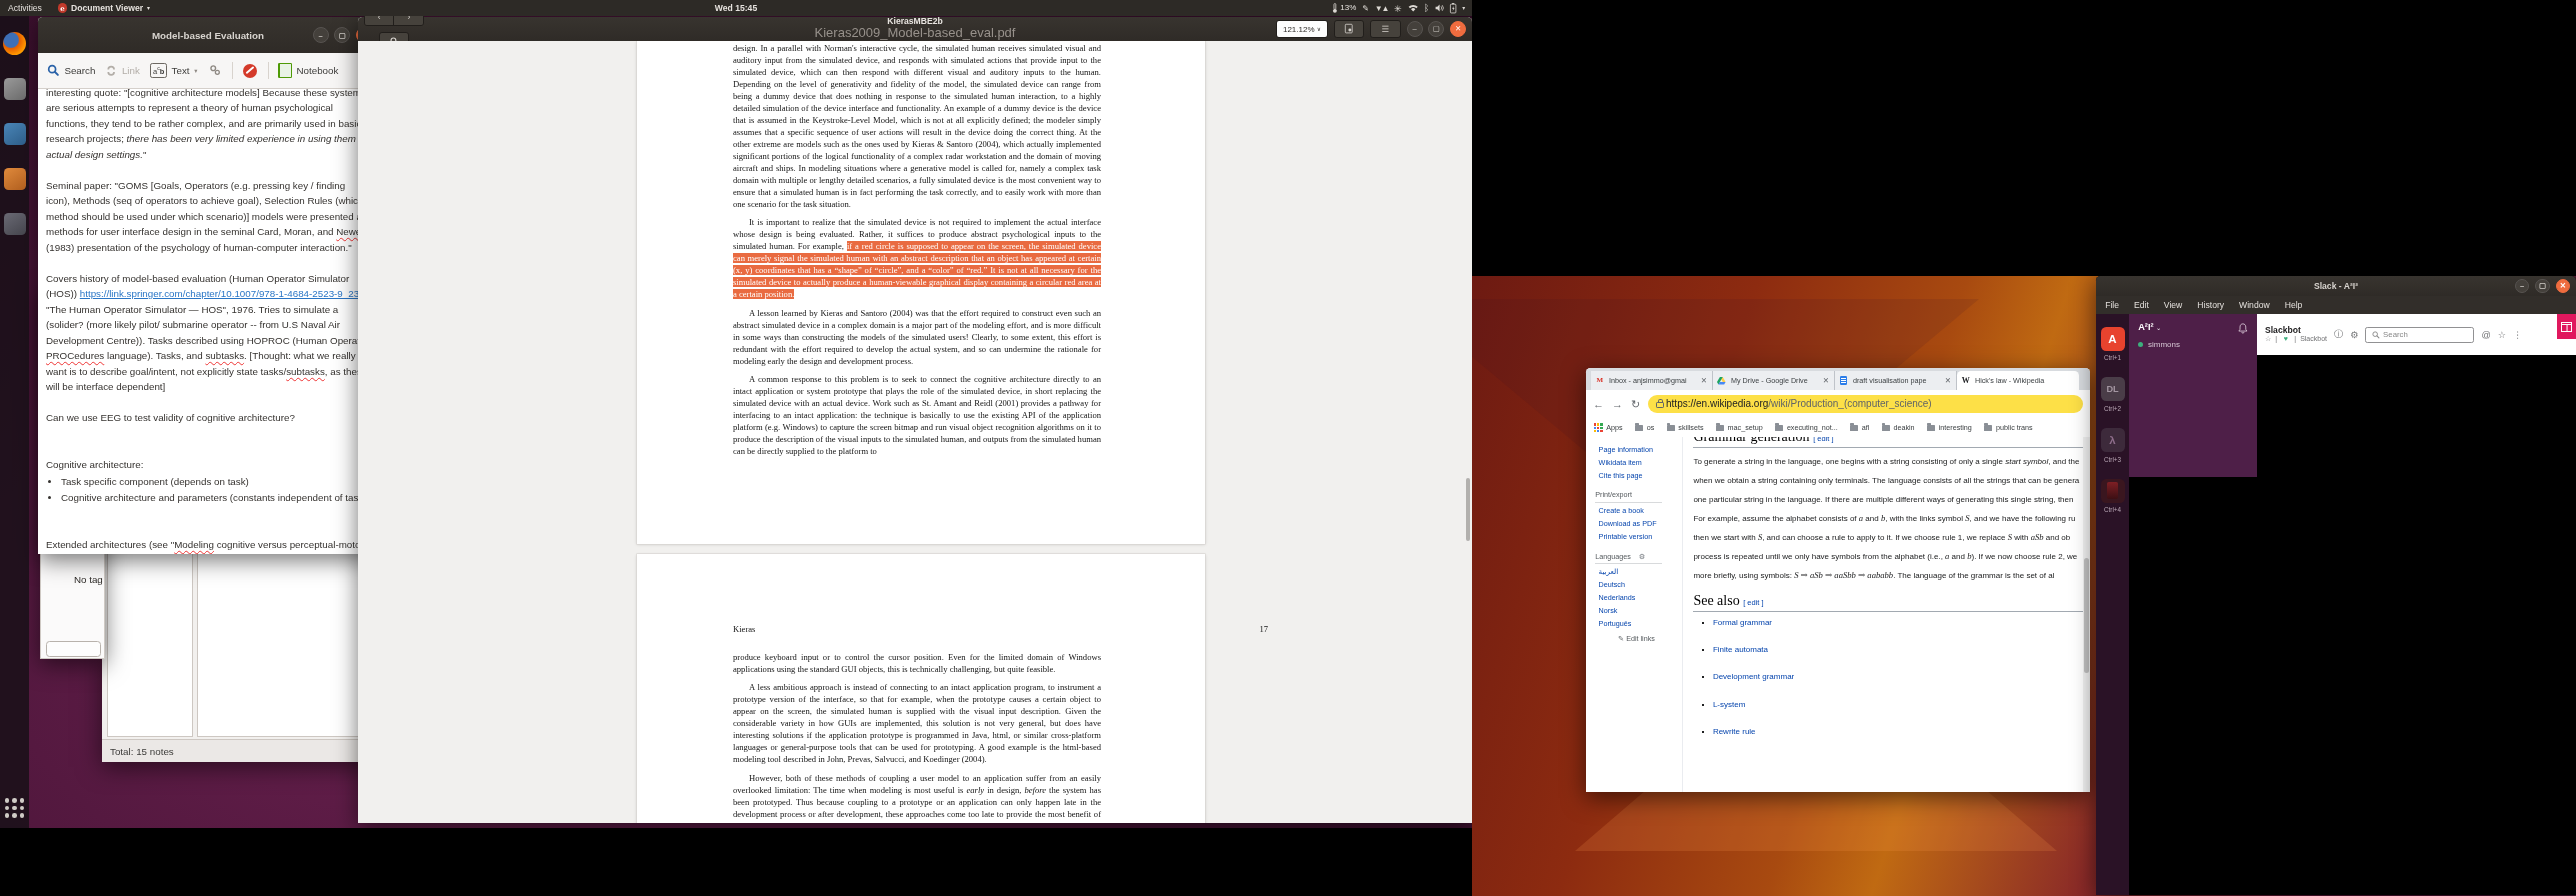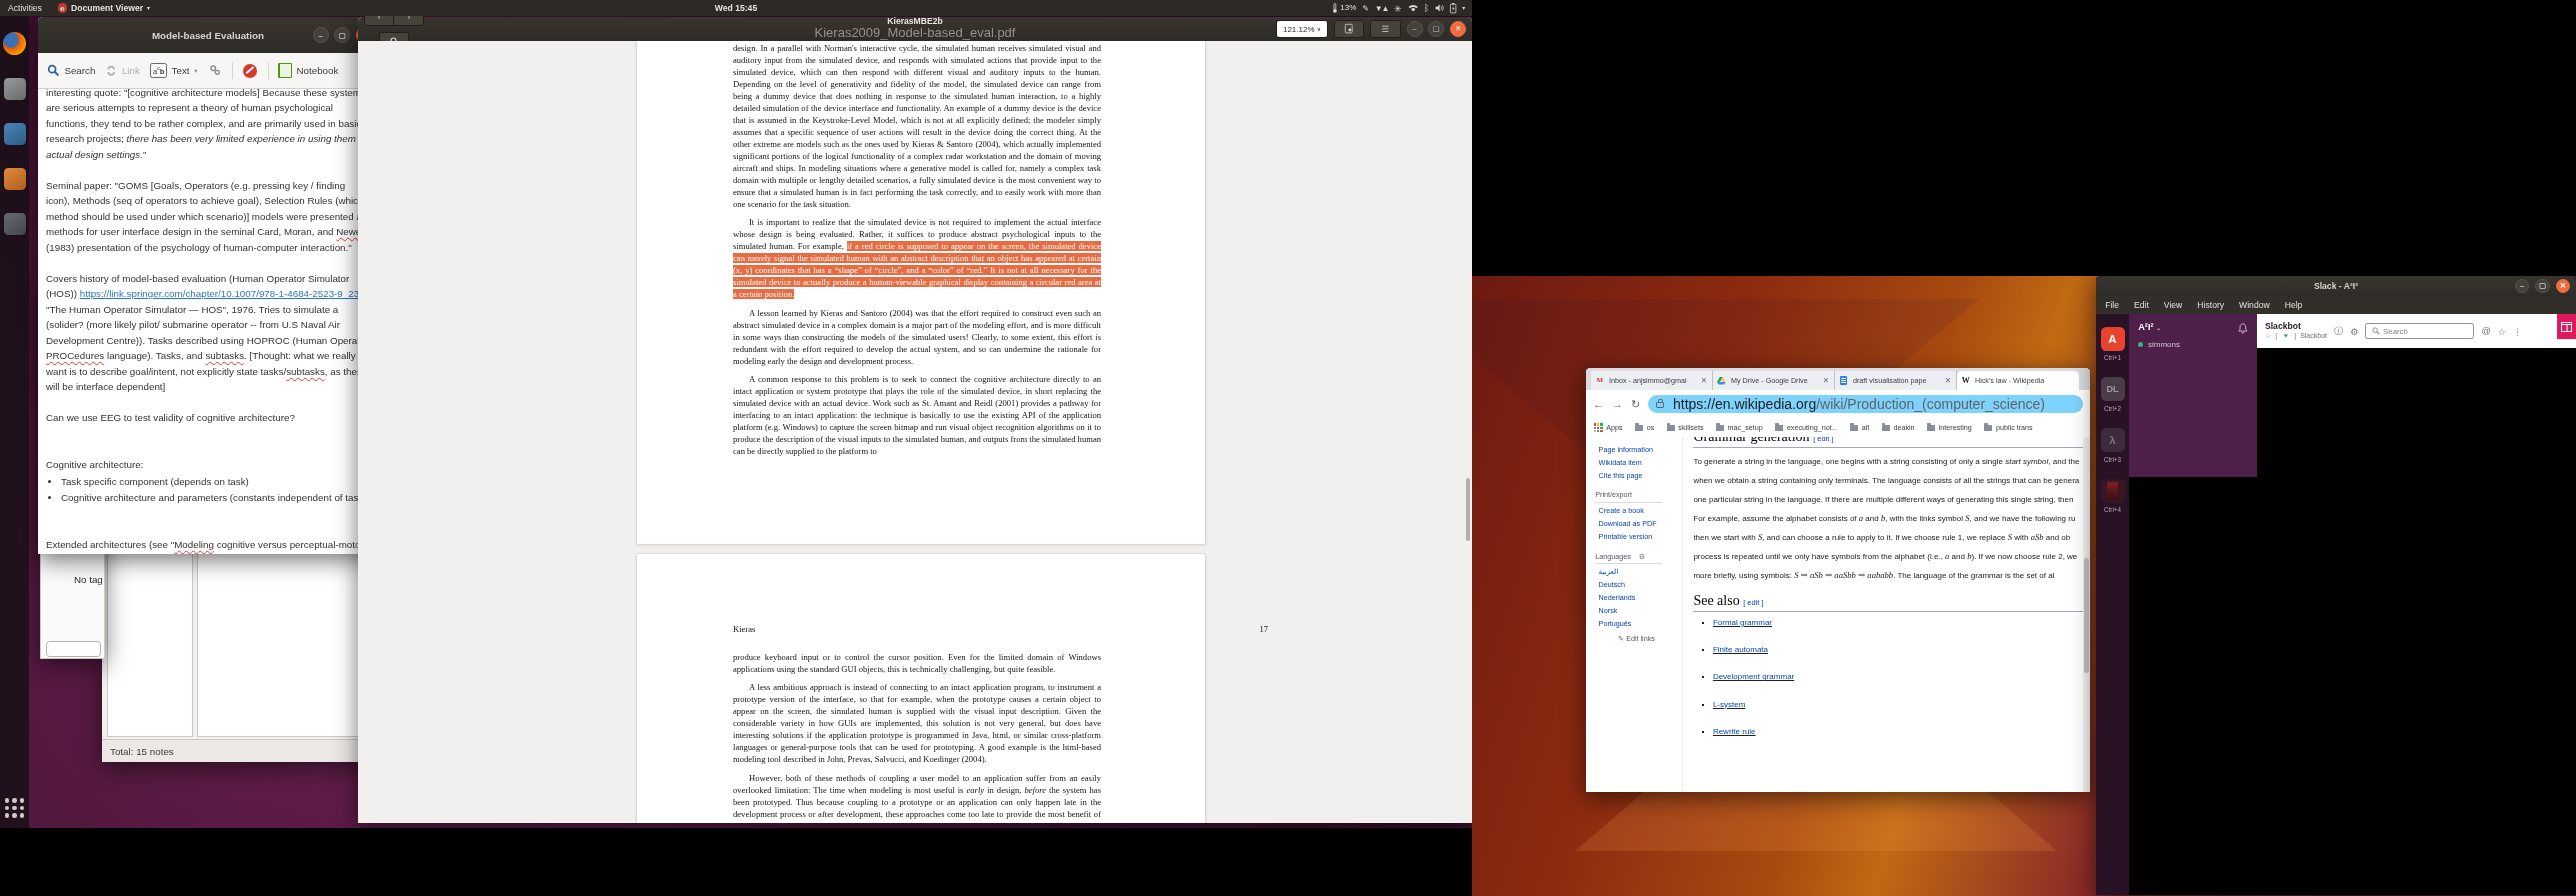--- a/index.html
+++ b/index.html
@@ -107,22 +107,22 @@
   .tab .tt{white-space:nowrap;overflow:hidden;flex:1;}
   .tab .x{color:#5f6368;font-size:7.5px;}
   .tab.active{background:#fff;border-radius:4.6px 4.6px 0 0;border-right:none;}
   .fav{width:9.2px;height:9.2px;flex:none;display:flex;align-items:center;justify-content:center;font-size:7px;}
   .fav-gmail{color:#d93025;font-weight:bold;font-family:"Liberation Serif",serif;}
   .fav-docs{background:#2b7de9;border-radius:1.2px;width:7px;height:8.6px;position:relative;}
   .fav-docs i{position:absolute;left:1.2px;right:1.2px;height:0.9px;background:#fff;}
   .fav-wiki{font-family:"Liberation Serif",serif;color:#202124;font-weight:bold;font-size:8px;}
   #navbar{height:28px;display:flex;align-items:center;padding:0 7px;gap:8px;background:#fff;}
   .nav-ic{color:#5f6368;font-size:11px;}
-  #omnibox{flex:1;height:18.4px;background:#7dd3fc;border-radius:9.2px;display:flex;align-items:center;padding:0 8px;gap:9px;
-    font-size:14px;color:#202124;white-space:nowrap;overflow:hidden;}
+  #omnibox{flex:1;height:18.4px;background:#fde047;border-radius:9.2px;display:flex;align-items:center;padding:0 8px;gap:2px;
+    font-size:10px;color:#202124;white-space:nowrap;overflow:hidden;}
   #omnibox .path{color:#5f6368;}
   .lock{width:5.8px;height:4.6px;border:0.9px solid #5f6368;border-radius:1.2px;position:relative;margin-top:2.3px;}
   .lock:before{content:"";position:absolute;left:0.6px;top:-3.4px;width:2.9px;height:2.9px;border:0.9px solid #5f6368;border-bottom:none;border-radius:2.3px 2.3px 0 0;}
   #bookmarks{height:19.5px;display:flex;align-items:center;gap:12.6px;padding:0 8px;font-size:7.2px;color:#3c4043;border-bottom:0.6px solid #e4e6e8;background:#fff;white-space:nowrap;overflow:hidden;}
   .bm{display:flex;align-items:center;gap:3.5px;}
   .bm-folder{width:8px;height:5.8px;background:#8a8f96;border-radius:0.6px;position:relative;}
   .bm-folder:before{content:"";position:absolute;top:-1.7px;left:0;width:3.5px;height:1.7px;background:#8a8f96;border-radius:0.6px 0.6px 0 0;}
   .apps-grid{display:grid;grid-template-columns:repeat(3,2.3px);grid-gap:0.9px;}
   .apps-grid i{width:2.3px;height:2.3px;display:block;}
   #bwindow-body{position:absolute;top:69px;left:0;right:0;bottom:0;overflow:hidden;background:#fff;}
@@ -134,21 +134,21 @@
   #wk-main{position:absolute;left:96px;top:0;right:7.5px;bottom:0;overflow:hidden;border-left:0.6px solid #eaecf0;
     padding:0 0 0 10.4px;font-size:8px;line-height:19px;color:#202122;}
   .wk-h2{font-family:"Liberation Serif","DejaVu Serif",serif;font-size:14px;color:#000;border-bottom:0.6px solid #a2a9b1;
     padding-bottom:1.7px;margin:8px 0 3.5px 0;line-height:1.2;}
   .wk-h2:first-child{margin-top:-8px;}
   .wk-edit{font-family:"Liberation Sans",sans-serif;font-size:7.5px;color:#54595d;font-weight:normal;}
   .wk-edit a{color:#0645ad;text-decoration:none;}
   .wk-line{white-space:nowrap;overflow:hidden;}
   .wk-math{font-family:"Liberation Serif","DejaVu Serif",serif;font-style:italic;font-size:8.6px;}
   .wk-rules{margin:2.3px 0 2.3px 17px;line-height:25px;}
-  #wk-main ul.seealso{margin:2.3px 0 5.8px 0;padding-left:19.5px;line-height:14px;list-style:square;color:#202122;text-decoration:underline;}
+  #wk-main ul.seealso{margin:2.3px 0 5.8px 0;padding-left:19.5px;line-height:14px;list-style:square;color:#202122;}
   #wk-main ul.seealso li{margin-bottom:13.2px;}
   #wk-main a{color:#0645ad;text-decoration:none;}
   #bscroll{position:absolute;right:0;top:0;width:7.5px;bottom:0;background:#f1f1f1;}
   #bscroll .thumb{position:absolute;left:1.2px;width:5.2px;top:121px;height:115px;background:#c1c1c1;border-radius:2.9px;}
   
   #slack{left:624px;top:0px;width:480px;height:619px;background:#000;border-radius:4.6px 4.6px 0 0;}
   #slack .headerbar{height:19.5px;display:flex;align-items:center;justify-content:center;font-size:8.6px;font-weight:bold;}
   #slack .wbtns{top:2.9px;}
   #slack .wc{width:12.6px;height:12.6px;}
   #slack-menu{height:18.4px;background:#322e2a;display:flex;align-items:center;gap:15px;padding-left:9.2px;font-size:8.6px;color:#e4e0dc;}
@@ -159,21 +159,21 @@
   .r0{background:#e8432e;color:#fff;}
   .r1{background:#4a3d48;color:#a396a1;font-size:9.2px;}
   .r2{background:#3d2a3b;color:#8d6d8a;}
   .r3{background:#3a161f;color:#a34;overflow:hidden;}
   .r3 b{display:block;width:11.5px;height:17px;background:linear-gradient(#7e1f24,#3c0f14);border-radius:1.7px;}
   #slack-side{position:absolute;left:33px;top:0;width:128px;height:163px;background:#4e1f48;color:#fff;padding:8px 0 0 9.2px;box-sizing:border-box;}
   #slack-side .ws{font-size:9.2px;font-weight:bold;}
   #slack-side .bell{position:absolute;right:9.2px;top:9.2px;color:#d9c9d6;font-size:9.2px;}
   #slack-side .user{margin-top:8px;font-size:8px;color:#d5c6d3;display:flex;align-items:center;gap:4.6px;}
   .pres{width:5.2px;height:5.2px;border-radius:50%;background:#3daf7d;}
-  #slack-main{position:absolute;left:161px;top:0;right:0;height:34px;background:#fff;display:flex;align-items:center;padding-left:8px;box-sizing:border-box;gap:7px;}
+  #slack-main{position:absolute;left:161px;top:0;right:0;height:41px;background:#fff;display:flex;align-items:center;padding-left:8px;box-sizing:border-box;gap:7px;}
   #slack-main .ch-block{line-height:1.2;}
   #slack-main .ch{font-size:8.6px;font-weight:bold;color:#1d1c1d;}
   #slack-main .ch-sub{font-size:7px;color:#717274;display:flex;gap:4px;align-items:center;}
   #slack-main .ch-sub .fav{color:#3daf7d;}
   .sl-ic{color:#717274;font-size:9.2px;}
   #slack-search{width:109px;height:16px;border:0.6px solid #919193;border-radius:2.3px;display:flex;align-items:center;gap:4px;
     padding:0 5.2px;color:#888;font-size:7.8px;box-sizing:border-box;}
   #gift{position:absolute;right:0;top:0;width:19px;height:25px;background:#e0185e;display:flex;align-items:center;justify-content:center;}
   .gift-box{width:8.6px;height:6.3px;border:0.9px solid #fff;position:relative;margin-top:2.3px;}
   .gift-box:before{content:"";position:absolute;left:50%;top:-0.6px;bottom:-0.6px;width:0.9px;background:#fff;transform:translateX(-50%);}

